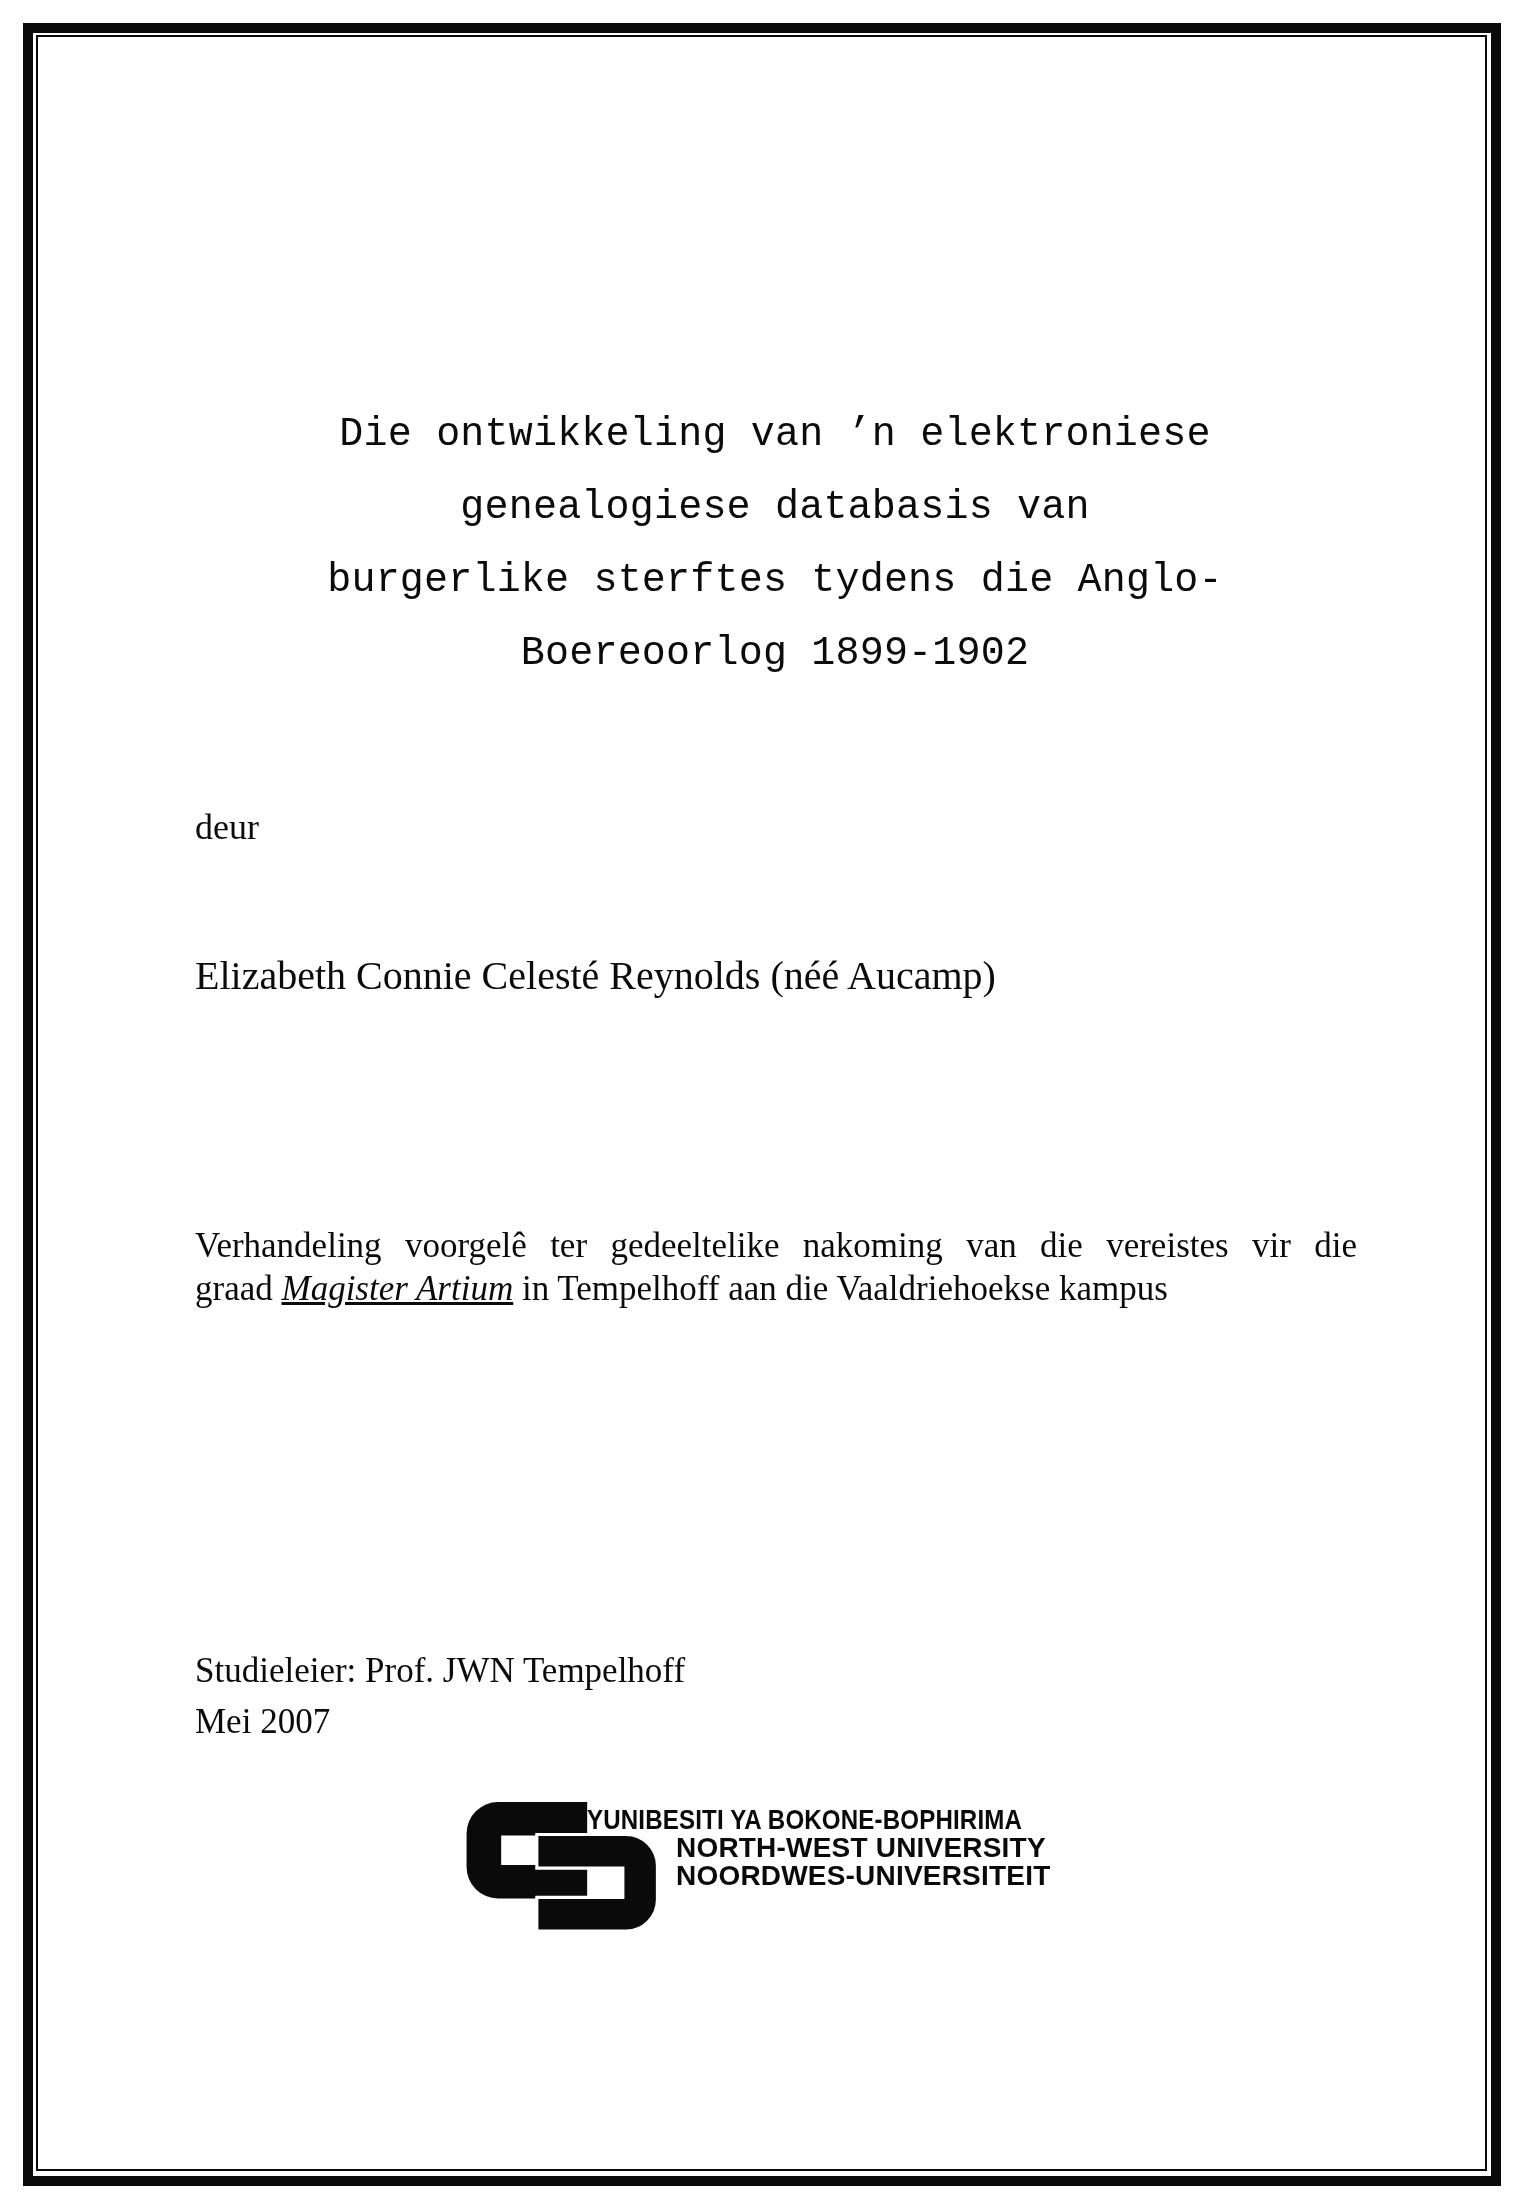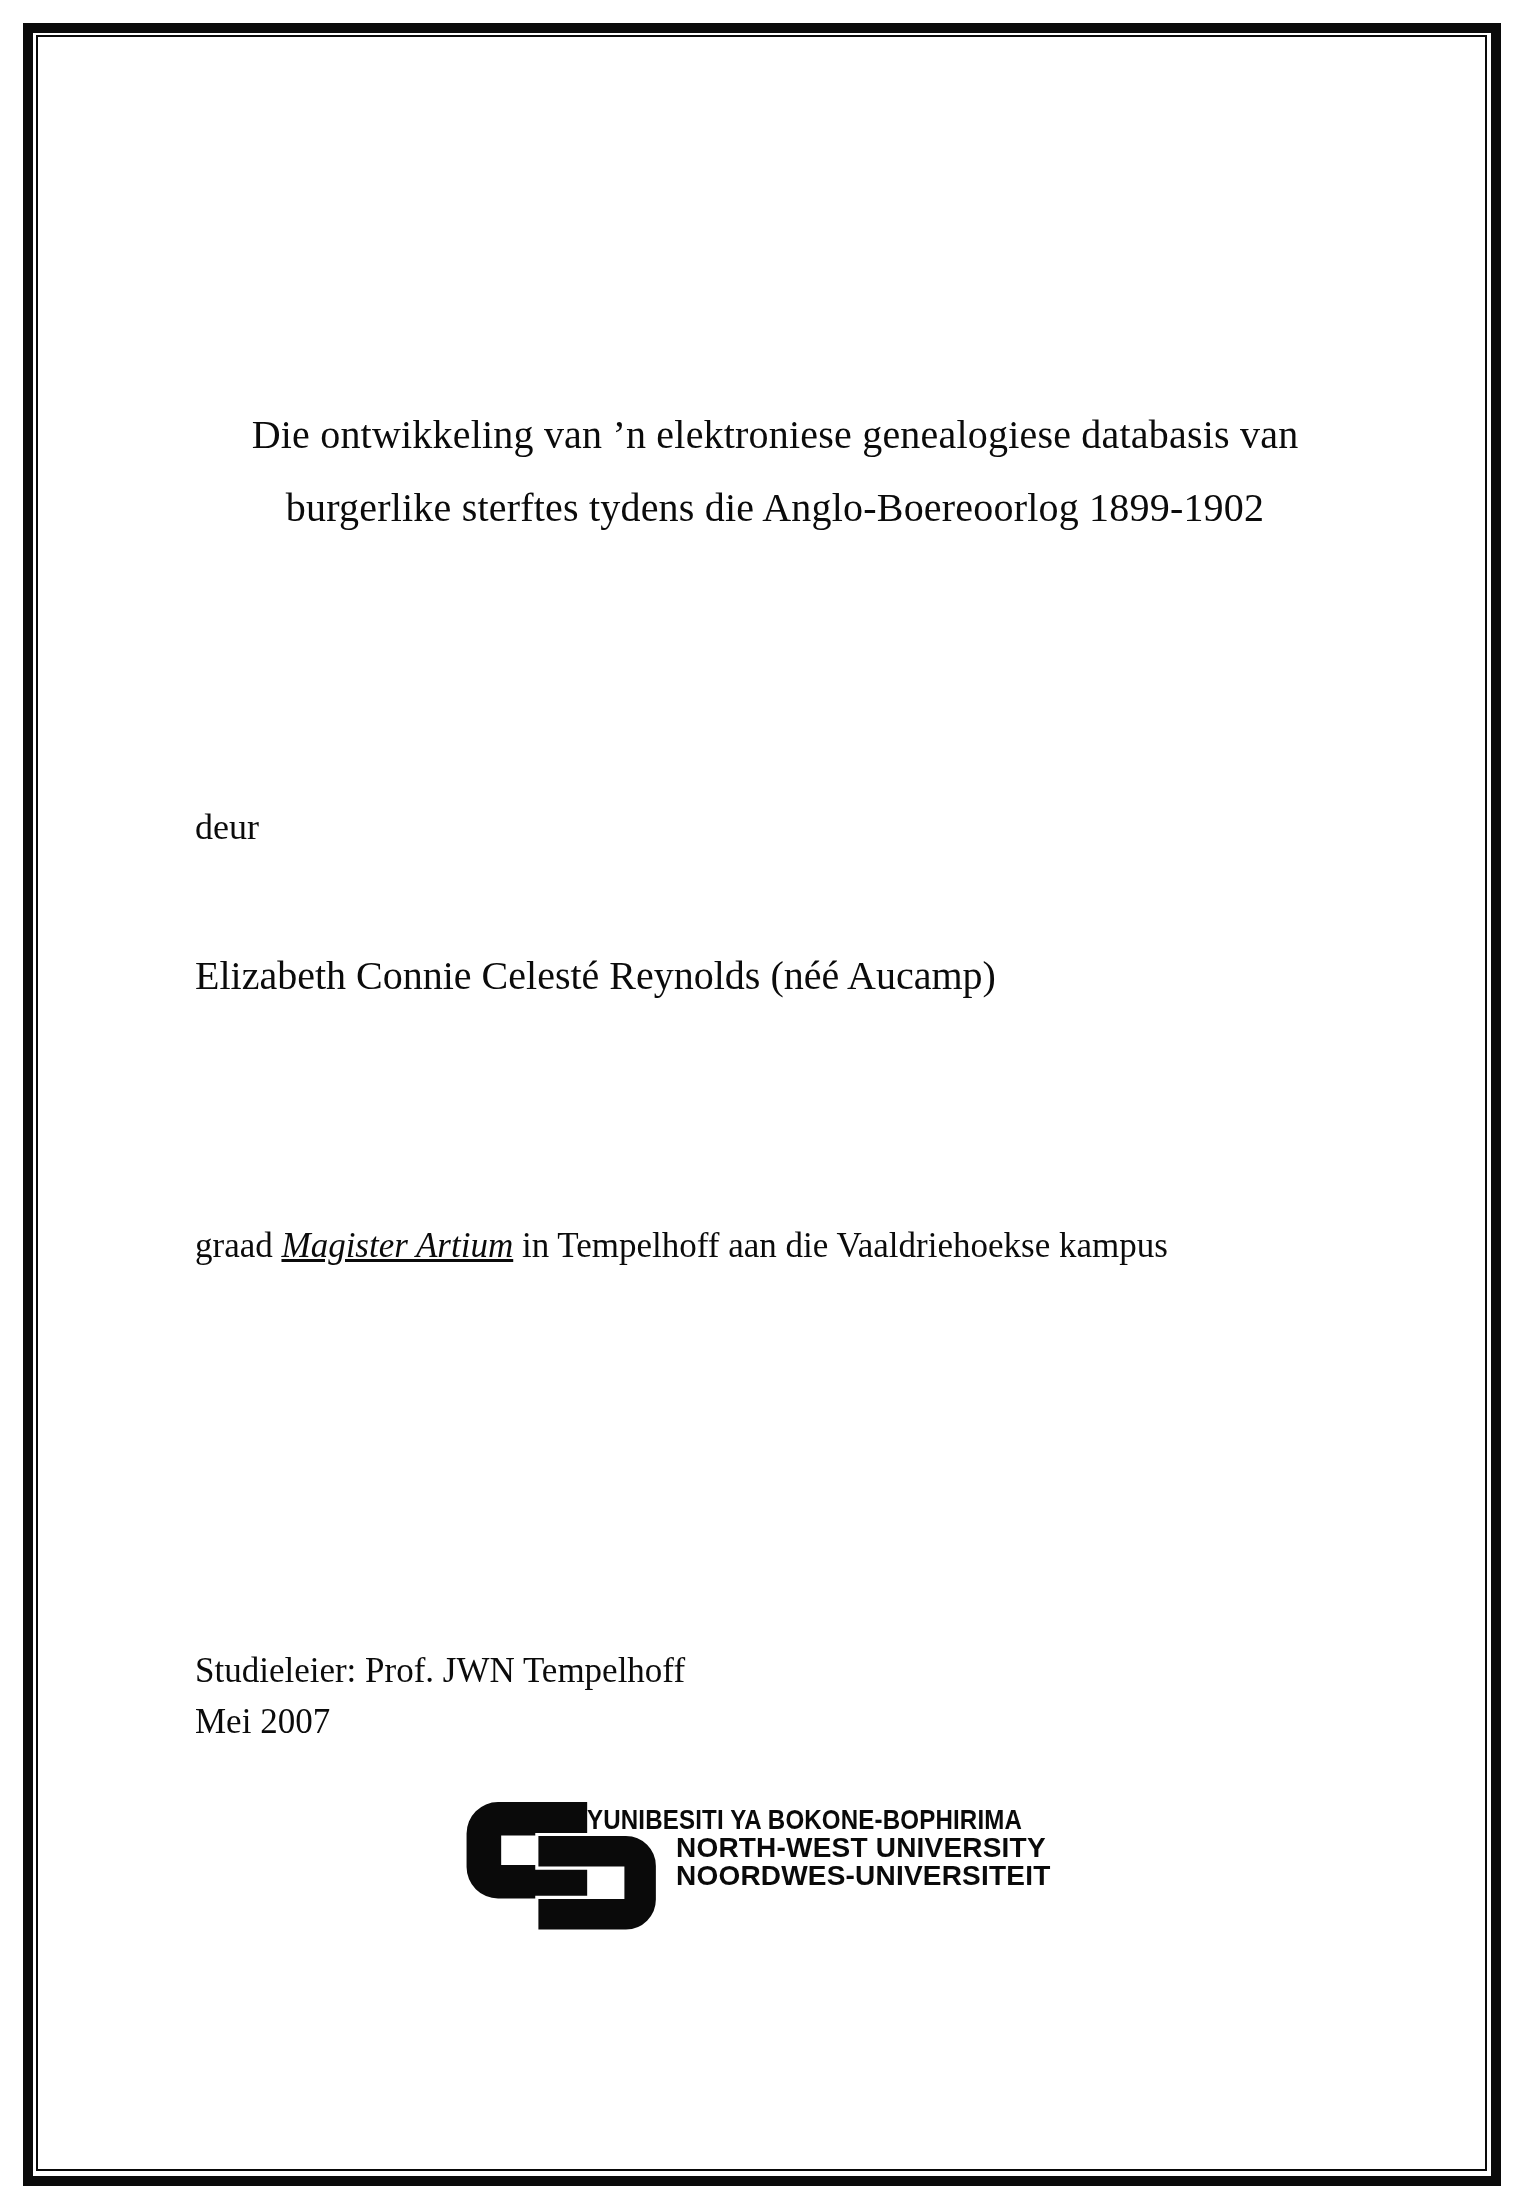--- a/index.html
+++ b/index.html
@@ -27,20 +27,21 @@
     left: 36px; top: 35px; right: 40px; bottom: 35px;
     border: 2px solid #0a0a0a;
   }
   .title-block {
     position: absolute;
     left: 195px; top: 398px; width: 1160px;
     text-align: center;
     font-size: 40px;
     line-height: 73px;
     letter-spacing: 0.2px;
+    font-family: Liberation Mono, monospace;
   }
   .byline {
     position: absolute;
     left: 195px; top: 806px; width: 1160px;
     text-align: left;
     font-size: 36px;
   }
   .author-line {
     position: absolute;
     left: 195px; top: 952px; width: 1160px;
@@ -100,20 +101,21 @@
   <div class="title-block">
     <div>Die ontwikkeling van ’n elektroniese genealogiese databasis van</div>
     <div>burgerlike sterftes tydens die Anglo-Boereoorlog 1899-1902</div>
   </div>
 
   <div class="byline">deur</div>
 
   <div class="author-line">Elizabeth Connie Celesté Reynolds (néé Aucamp)</div>
 
   <div class="statement-block">
+    <div class="statement-line1">Verhandeling voorgelê ter gedeeltelike nakoming van die vereistes vir die</div>
     <div><span>graad </span><span class="italic">Magister Artium</span><span> in Tempelhoff aan die Vaaldriehoekse kampus</span></div>
   </div>
 
   <div class="supervisor-block">
     <div>Studieleier: Prof. JWN Tempelhoff</div>
     <div>Mei 2007</div>
   </div>
 
   <div class="logo">
     <svg class="logo-mark" viewBox="0 0 182 123" xmlns="http://www.w3.org/2000/svg" aria-hidden="true">

